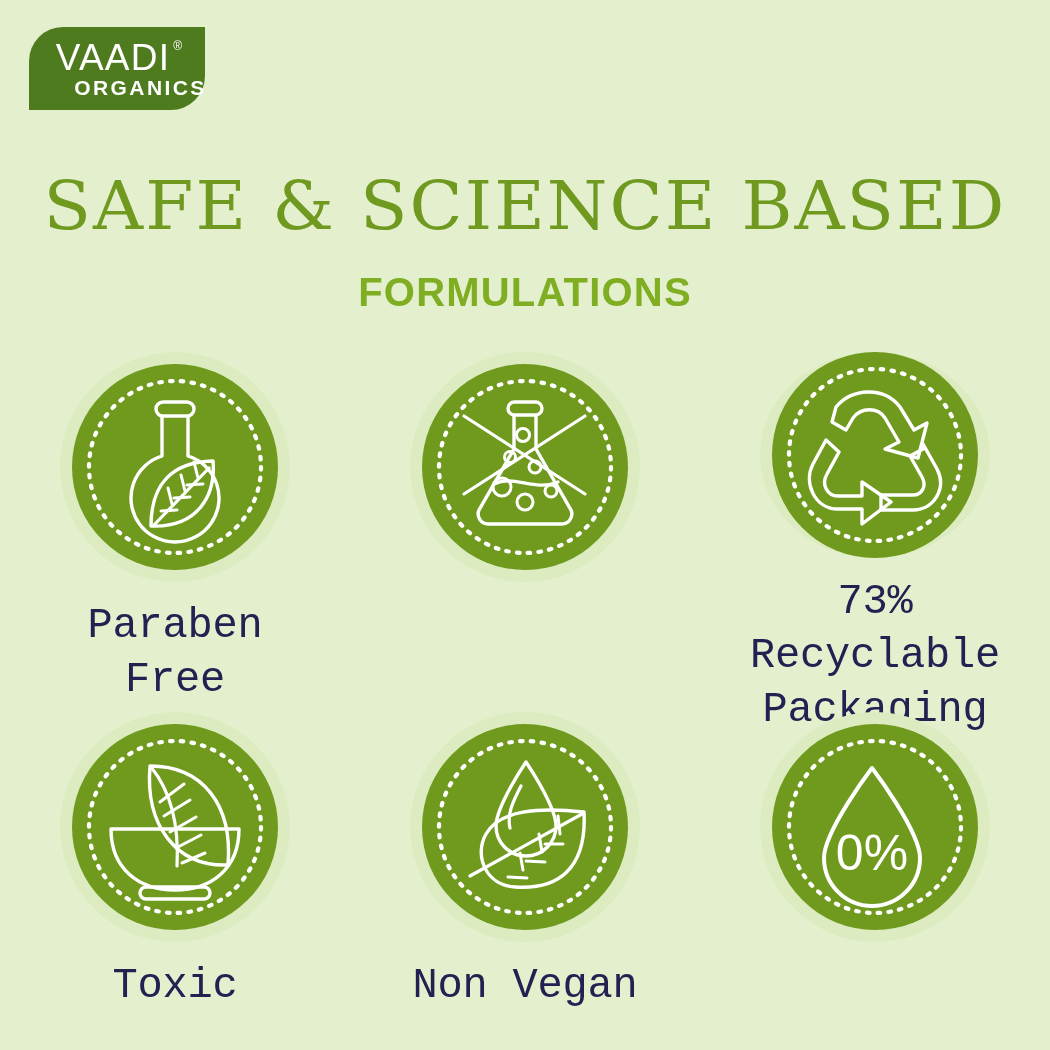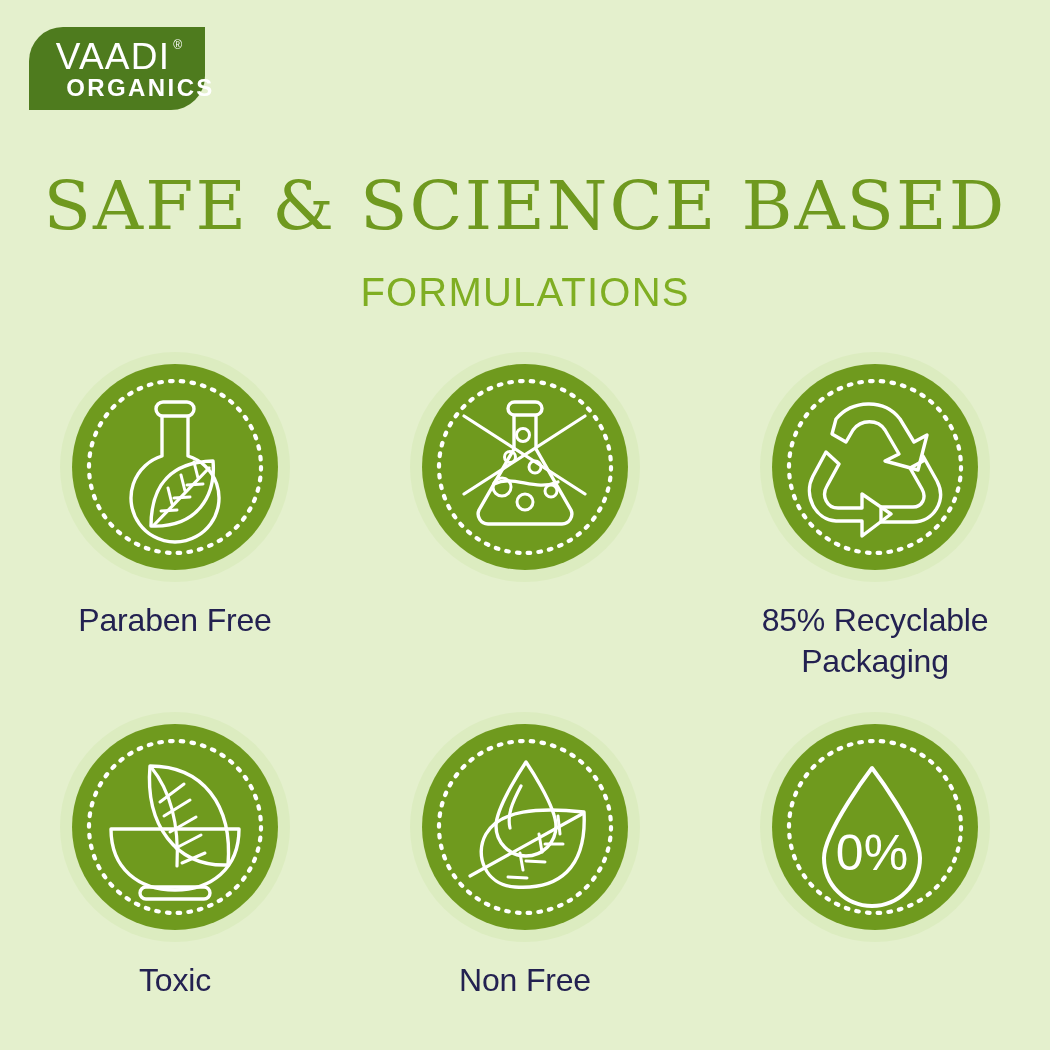--- a/index.html
+++ b/index.html
@@ -45,21 +45,21 @@
     position: absolute;
     right: -4px;
     top: 1px;
     font-size: 12px;
     font-weight: 400;
     letter-spacing: 0;
   }
   .logo-sub {
     color: #ffffff;
     font-family: "Liberation Sans", sans-serif;
-    font-size: 24px;
+    font-size: 21px;
     font-weight: 700;
     letter-spacing: 2.4px;
     line-height: 1;
     padding-left: 3px;
     margin-left: 44px;
   }
 
   
   .headline {
     position: absolute;
@@ -77,21 +77,21 @@
   }
   .subhead {
     position: absolute;
     left: 0;
     top: 272px;
     width: 1050px;
     text-align: center;
     color: #7fae22;
     font-family: "Liberation Sans", sans-serif;
     font-size: 40px;
-    font-weight: 400;
+    font-weight: 700;
     letter-spacing: 1.2px;
     line-height: 1;
   }
 
   
   .grid {
     position: absolute;
     left: 0;
     top: 352px;
     width: 1050px;
@@ -123,22 +123,22 @@
     justify-content: center;
     position: relative;
   }
   .disc svg {
     display: block;
   }
   .caption {
     margin-top: 18px;
     text-align: center;
     color: #232151;
-    font-family: Liberation Sans, sans-serif;
-    font-size: 32px;
+    font-family: Liberation Mono, monospace;
+    font-size: 42px;
     font-weight: 400;
     line-height: 1.28;
     letter-spacing: -0.2px;
     max-width: 300px;
   }
 </style>
 </head>
 <body>
 
 <div class="logo-badge">
@@ -196,21 +196,21 @@
         <svg width="206" height="206" viewBox="0 0 206 206">
           <circle cx="103" cy="103" r="86" fill="none" stroke="#ffffff" stroke-width="4.2" stroke-dasharray="2.6 8.2" stroke-linecap="round"></circle>
           <g fill="none" stroke="#ffffff" stroke-width="3.4" stroke-linejoin="round" stroke-linecap="round">
             <path d="M64 55 C80 36 112 34 128 55 L142 78 L155 71 L146 106 L113 97 L127 90 L113 66 C106 55 89 55 81 66 L74 78 L60 70 Z"></path>
             <path d="M54 88 L41 112 C31 131 43 156 64 157 L90 157 L90 172 L119 150 L90 130 L90 144 L66 144 C55 144 49 132 55 122 L67 100 Z"></path>
             <path d="M151 92 L165 117 C175 136 162 158 141 158 L109 158 L109 143 L141 143 C150 143 155 134 150 125 L138 104 L151 97 Z"></path>
           </g>
         </svg>
       </div>
     </div>
-    <div class="caption">85% Recyclable Packaging</div>
+    <div class="caption">73% Recyclable Packaging</div>
   </div>
 
   <div class="cell">
     <div class="halo">
       <div class="disc">
         <svg width="206" height="206" viewBox="0 0 206 206">
           <circle cx="103" cy="103" r="86" fill="none" stroke="#ffffff" stroke-width="4.2" stroke-dasharray="2.6 8.2" stroke-linecap="round"></circle>
           <path d="M78 42 C130 42 161 80 156 141 C104 143 73 101 78 42 Z" fill="none" stroke="#ffffff" stroke-width="3.4" stroke-linejoin="round"></path>
           <path d="M79 43 C101 70 107 104 105 142" fill="none" stroke="#ffffff" stroke-width="3.2" stroke-linecap="round"></path>
           <path d="M112 60 L88 78 M118 76 L92 92 M124 93 L98 108 M129 111 L104 124 M133 129 L110 139" fill="none" stroke="#ffffff" stroke-width="3" stroke-linecap="round"></path>
@@ -228,21 +228,21 @@
         <svg width="206" height="206" viewBox="0 0 206 206">
           <circle cx="103" cy="103" r="86" fill="none" stroke="#ffffff" stroke-width="4.2" stroke-dasharray="2.6 8.2" stroke-linecap="round"></circle>
           <path d="M104 38 C104 38 74 82 74 102 A30 30 0 0 0 134 102 C134 82 104 38 104 38 Z" fill="none" stroke="#ffffff" stroke-width="3.4" stroke-linejoin="round"></path>
           <path d="M99 62 C90 79 85 91 88 104" fill="none" stroke="#ffffff" stroke-width="3.2" stroke-linecap="round"></path>
           <path d="M162 88 C165 145 136 166 93 163 C63 161 52 131 64 110 C78 86 116 83 162 88 Z" fill="none" stroke="#ffffff" stroke-width="3.4" stroke-linejoin="round"></path>
           <path d="M48 152 L160 90" fill="none" stroke="#ffffff" stroke-width="3.2" stroke-linecap="round"></path>
           <path d="M138 110 L136 92 M141 120 L123 120 M120 128 L117 110 M123 138 L104 137 M101 146 L98 129 M105 154 L86 153" fill="none" stroke="#ffffff" stroke-width="3" stroke-linecap="round"></path>
         </svg>
       </div>
     </div>
-    <div class="caption">Non Free</div>
+    <div class="caption">Non Vegan</div>
   </div>
 
   <div class="cell">
     <div class="halo">
       <div class="disc">
         <svg width="206" height="206" viewBox="0 0 206 206">
           <circle cx="103" cy="103" r="86" fill="none" stroke="#ffffff" stroke-width="4.2" stroke-dasharray="2.6 8.2" stroke-linecap="round"></circle>
           <path d="M100 44 C100 44 52 107 52 134 A48 48 0 0 0 148 134 C148 107 100 44 100 44 Z" fill="none" stroke="#ffffff" stroke-width="4" stroke-linejoin="round"></path>
           <text x="100" y="146" text-anchor="middle" fill="#ffffff" font-family="Liberation Sans, sans-serif" font-size="50" font-weight="400">0%</text>
         </svg>

